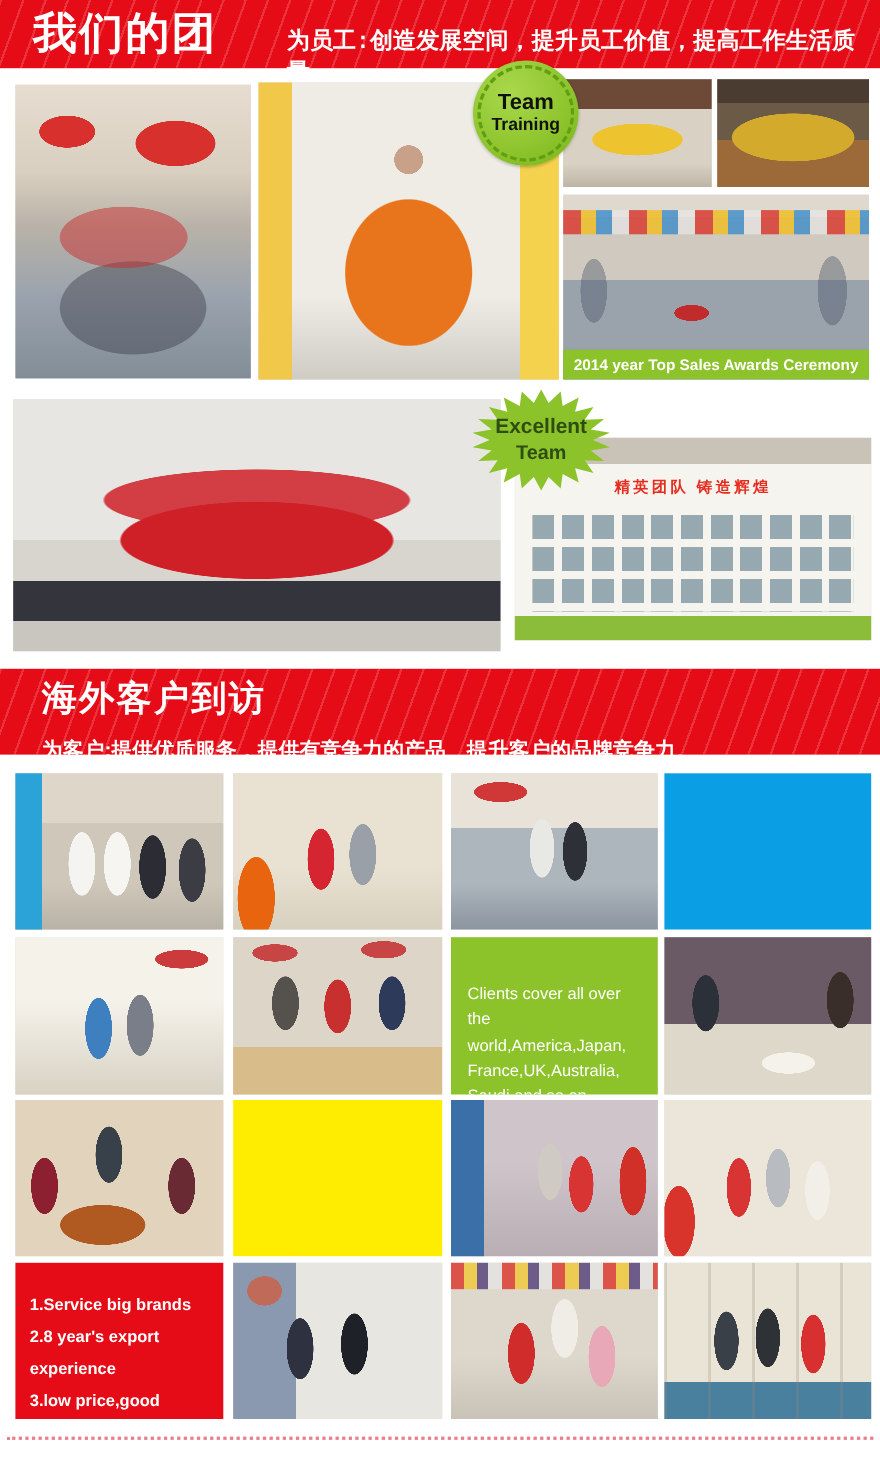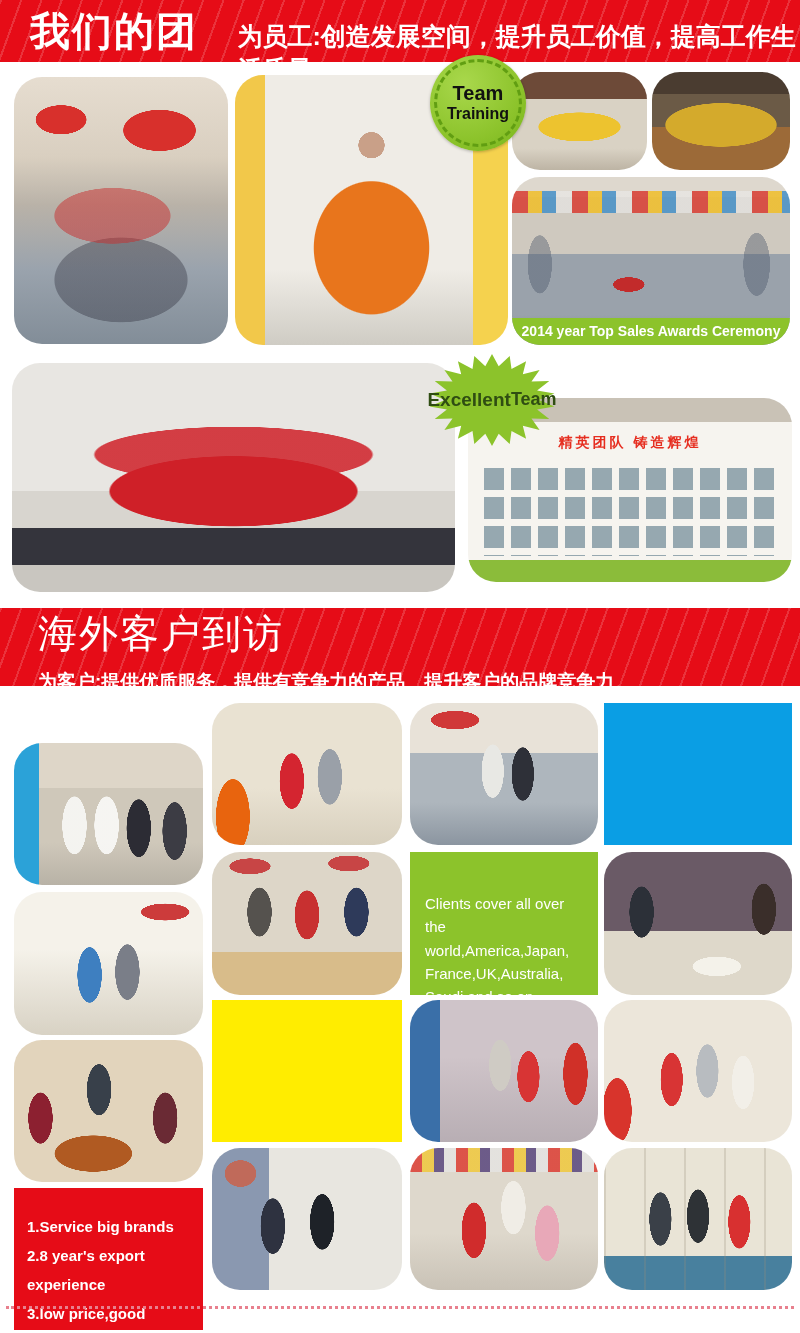--- a/index.html
+++ b/index.html
@@ -5,27 +5,27 @@
   html,body{margin:0;padding:0;background:#fff;}
   #page{position:relative;width:800px;height:1333px;background:#fff;overflow:hidden;
         font-family:"Liberation Sans",sans-serif;}
 
   
   .banner{position:absolute;left:0;width:800px;background-color:#e60c17;
     background-image:repeating-linear-gradient(110deg,rgba(255,255,255,.16) 0 2px,rgba(255,255,255,0) 2px 19px);
     color:#fff;box-sizing:border-box;}
   #banner-team{top:0;height:62px;display:flex;align-items:baseline;padding:0 0 0 30px;}
   #banner-team .bt{font-size:40px;font-weight:bold;line-height:62px;letter-spacing:2px;}
-  #banner-team .bs{font-size:25px;font-weight:bold;margin-left:28px;}
+  #banner-team .bs{font-size:21px;font-weight:bold;margin-left:28px;font-family:Liberation Mono, monospace;}
   #banner-customers{top:608px;height:78px;padding:7px 0 0 38px;}
-  #banner-customers .bt{font-size:39px;font-weight:normal;letter-spacing:2px;line-height:38px;}
+  #banner-customers .bt{font-size:32px;font-weight:bold;letter-spacing:2px;line-height:38px;}
   #banner-customers .bs{font-size:19px;font-weight:bold;margin-top:16px;}
 
   
-  .ph{position:absolute;overflow:hidden;background:#ddd;border-radius:28px;}
+  .ph{position:absolute;overflow:hidden;background:#ddd;}
 
   
   #p1{left:14px;top:77px;width:214px;height:267px;background-image:
       radial-gradient(60px 34px at 68% 20%,#d8302c 0 60%,transparent 61%),
       radial-gradient(42px 24px at 22% 16%,#d8302c 0 60%,transparent 61%),
       radial-gradient(96px 46px at 46% 52%,rgba(200,45,45,.5) 0 60%,transparent 61%),
       radial-gradient(110px 70px at 50% 76%,rgba(45,45,58,.38) 0 60%,transparent 61%),
       linear-gradient(180deg,#e6ddd0 0%,#d9cfc0 30%,#b9b2a8 48%,#9aa3ad 72%,#828d98 100%);}
   #p2{left:235px;top:75px;width:273px;height:270px;background-image:
       linear-gradient(90deg,#f2c84a 0 11%,rgba(0,0,0,0) 11%),
@@ -69,30 +69,30 @@
       background:radial-gradient(circle at 36% 30%,#a9d84c,#8cc32b 62%,#76b21b);
       box-shadow:0 1px 3px rgba(0,0,0,.25);display:flex;flex-direction:column;
       align-items:center;justify-content:center;z-index:5;}
   #badge-training::before{content:"";position:absolute;inset:4px;border-radius:50%;
       border:3px dashed #619e12;}
   #badge-training .l1,#badge-training .l2{color:#111;font-weight:bold;line-height:1.15;position:relative;}
   #badge-training .l1{font-size:20px;}
   #badge-training .l2{font-size:16px;}
   #badge-excellent{position:absolute;left:427px;top:352px;width:130px;height:96px;z-index:5;}
   #badge-excellent svg{position:absolute;left:0;top:0;}
-  #badge-excellent .txt{position:absolute;inset:0;display:flex;
+  #badge-excellent .txt{position:absolute;inset:0;display:flex;flex-direction:column;
       align-items:center;justify-content:center;color:#2f4d12;font-weight:bold;}
   #badge-excellent .l1{font-size:19px;line-height:1.2;}
   #badge-excellent .l2{font-size:18px;line-height:1.2;}
 
   
   .cell{position:absolute;overflow:hidden;box-sizing:border-box;}
   .r1{top:703px;height:142px;} .r2{top:852px;height:143px;}
   .r3{top:1000px;height:142px;} .r4{top:1148px;height:142px;}
-  .c1{left:14px;width:189px;margin-top:40px;} .c2{left:212px;width:190px;}
+  .c1{left:14px;width:189px;} .c2{left:212px;width:190px;}
   .c3{left:410px;width:188px;} .c4{left:604px;width:188px;}
 
   #cell-blue{background:#0a9ee4;}
   #cell-yellow{background:#ffed00;}
   #cell-note{background:#8cc32b;color:#fff;font-size:15px;line-height:1.55;
       padding:40px 15px 0 15px;}
   #cell-adv{background:#e60c17;color:#fff;font-weight:bold;font-size:15px;
       padding:25px 12px 0 13px;}
   #cell-adv .adv-line{line-height:1.93;}
 

